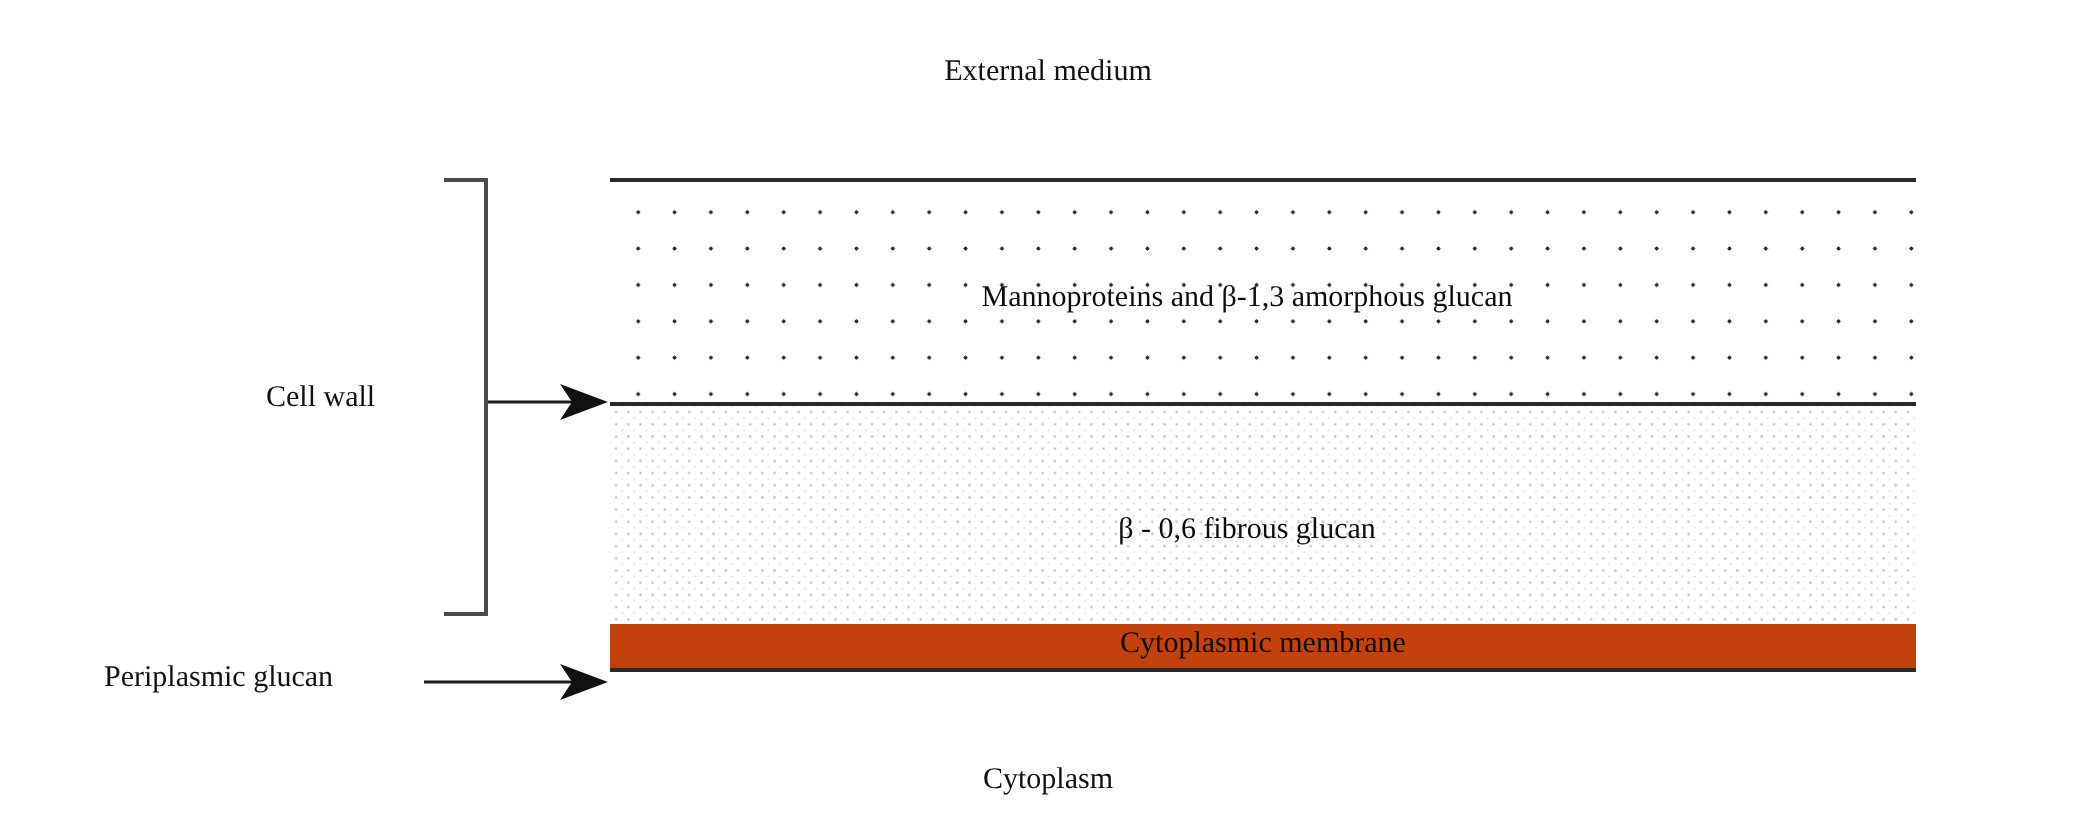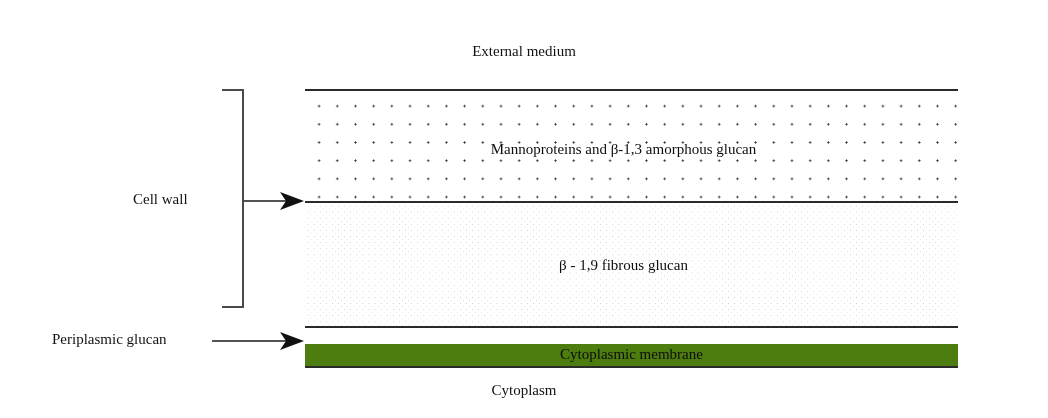--- a/index.html
+++ b/index.html
@@ -23,21 +23,21 @@
     white-space: nowrap;
     font-size: 15px;
     line-height: 1;
     color: #111111;
     text-align: center;
   }
 
   #external-medium-label {
     left: 0;
     right: 0;
-    top: 44px;
+    top: 29px;
   }
   #cytoplasm-label {
     left: 0;
     right: 0;
     top: 383px;
     text-align: center;
   }
   #cell-wall-label {
     left: 133px;
     top: 192px;
@@ -98,24 +98,24 @@
     white-space: nowrap;
     color: #0d0d0d;
   }
   #amorphous-text { top: 50px; }
   #fibrous-text   { top: 54px; }
 
   
   #membrane-band {
     position: absolute;
     left: 305px;
-    top: 344px;
+    top: 312px;
     width: 653px;
     height: 24px;
-    background: #4d7c0f;
+    background: #c2410c;
   }
   #membrane-lower-line {
     position: absolute;
     left: 0;
     bottom: 0;
     width: 100%;
     height: 2px;
     background: #2a2a2a;
   }
   #membrane-text {
@@ -190,21 +190,21 @@
     <path d="M 92 11 L 68 2 L 74 11 L 68 20 Z" fill="#111111"></path>
   </svg>
 
   <div id="diagram">
 
     <div id="amorphous-band">
       <div class="band-text" id="amorphous-text">Mannoproteins and β-1,3 amorphous glucan</div>
     </div>
 
     <div id="fibrous-band">
-      <div class="band-text" id="fibrous-text">β - 1,9 fibrous glucan</div>
+      <div class="band-text" id="fibrous-text">β - 0,6 fibrous glucan</div>
     </div>
 
   </div>
 
   <div id="membrane-band">
     <div id="membrane-text">Cytoplasmic membrane</div>
     <div id="membrane-lower-line"></div>
   </div>
 
   <div class="label" id="cytoplasm-label">Cytoplasm</div>

